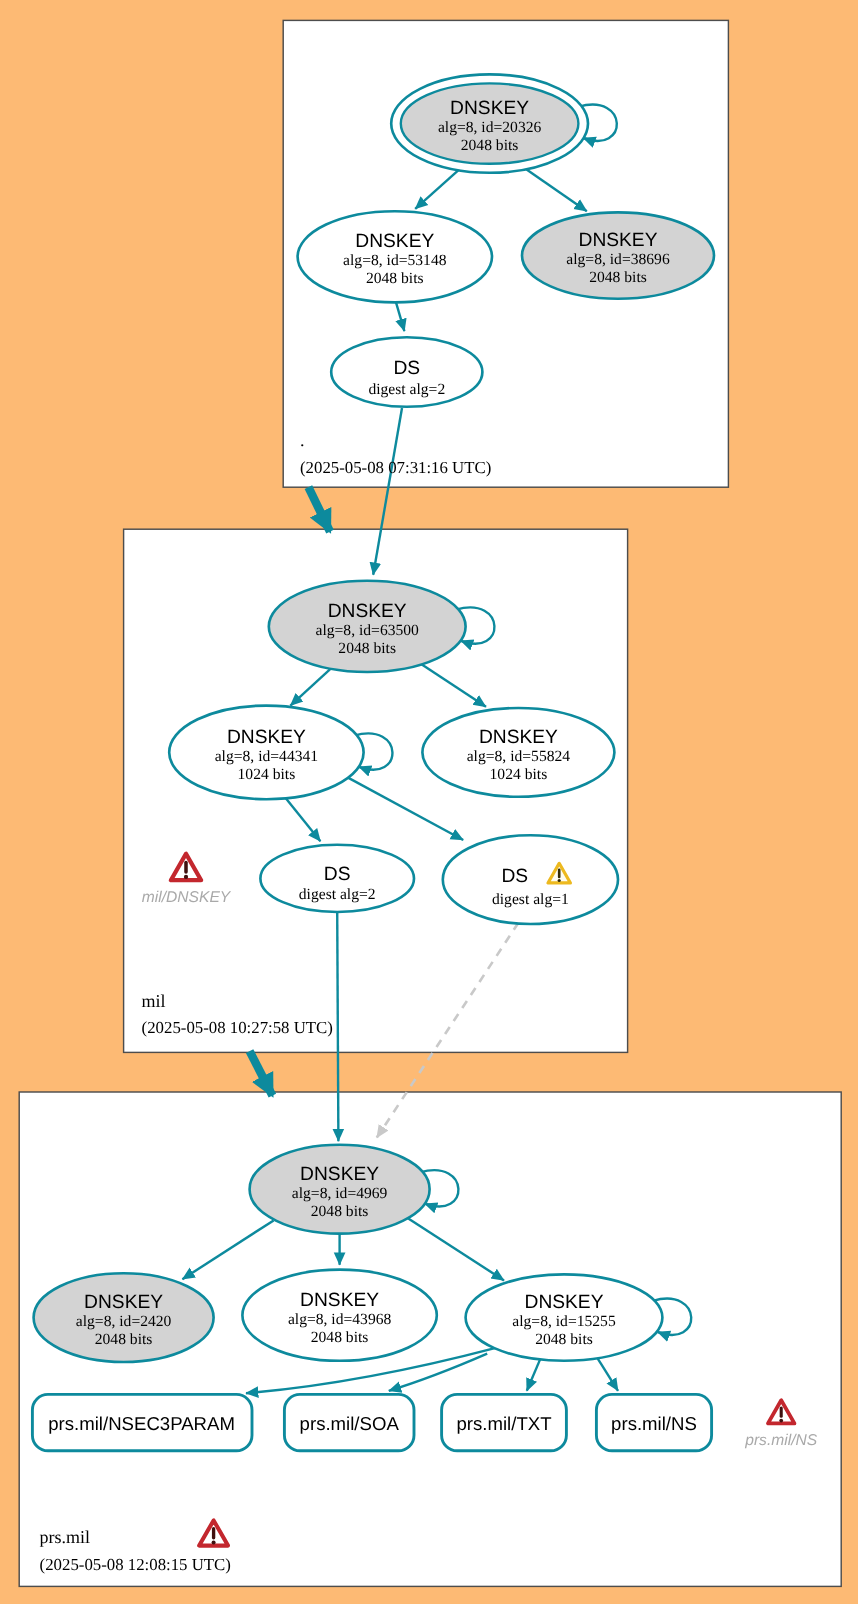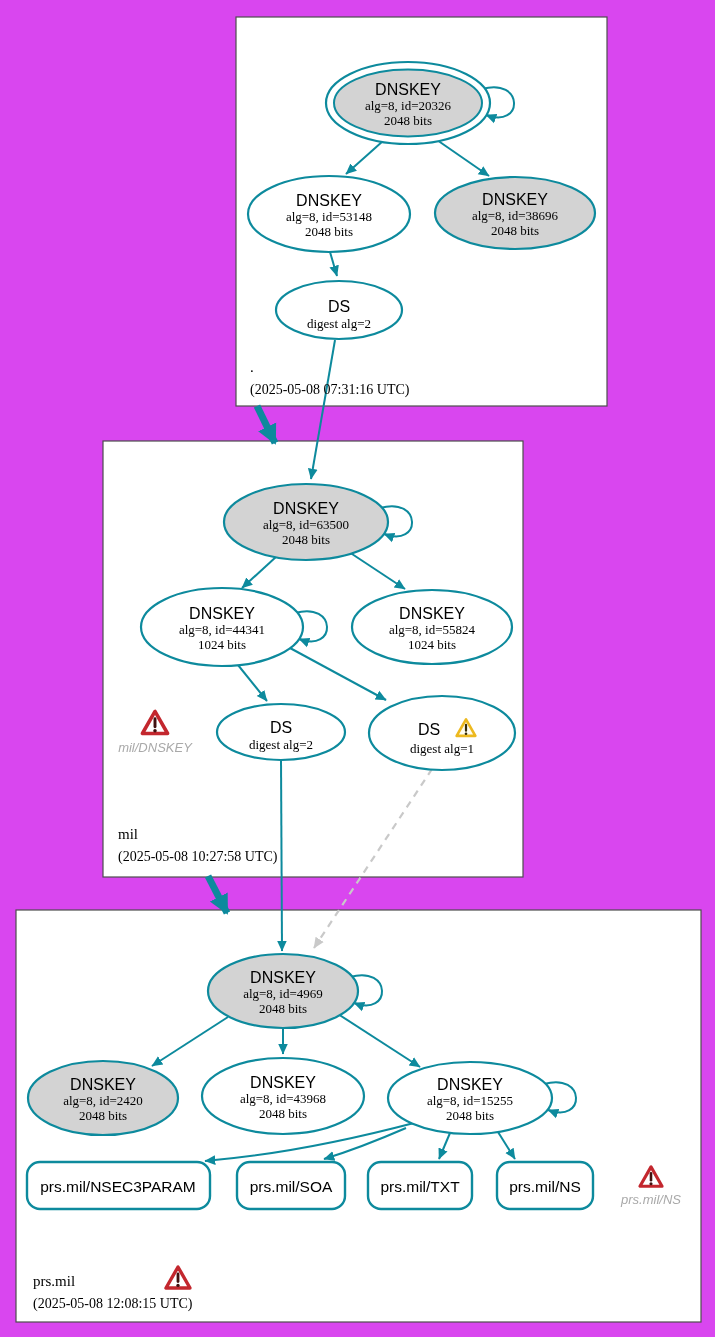--- a/index.html
+++ b/index.html
@@ -1,16 +1,16 @@
 <!DOCTYPE html>
 <html><head>
 <meta charset="utf-8">
 <style>
   html,body{margin:0;padding:0;background:#ffffff;}
-  .canvas{width:715px;height:1337px;position:relative;background:#d946ef;}
+  .canvas{width:715px;height:1337px;position:relative;background:#fdba74;}
   svg{display:block;}
   .zone-box{fill:#ffffff;stroke:#4d4d4d;stroke-width:1.2;}
   .edge{stroke:#0d8a9d;stroke-width:2;fill:none;}
   .edge-thick{stroke:#0d8a9d;stroke-width:7;fill:none;}
   .edge-dashed{stroke:#c9c9c9;stroke-width:2.2;stroke-dasharray:7 6;fill:none;}
   .node{stroke:#0d8a9d;stroke-width:2.2;}
   .node-white{fill:#ffffff;}
   .node-gray{fill:#d3d3d3;}
   .node-inner{fill:#d3d3d3;stroke:#0d8a9d;stroke-width:2;}
   .rrset{fill:#ffffff;stroke:#0d8a9d;stroke-width:2.4;}

